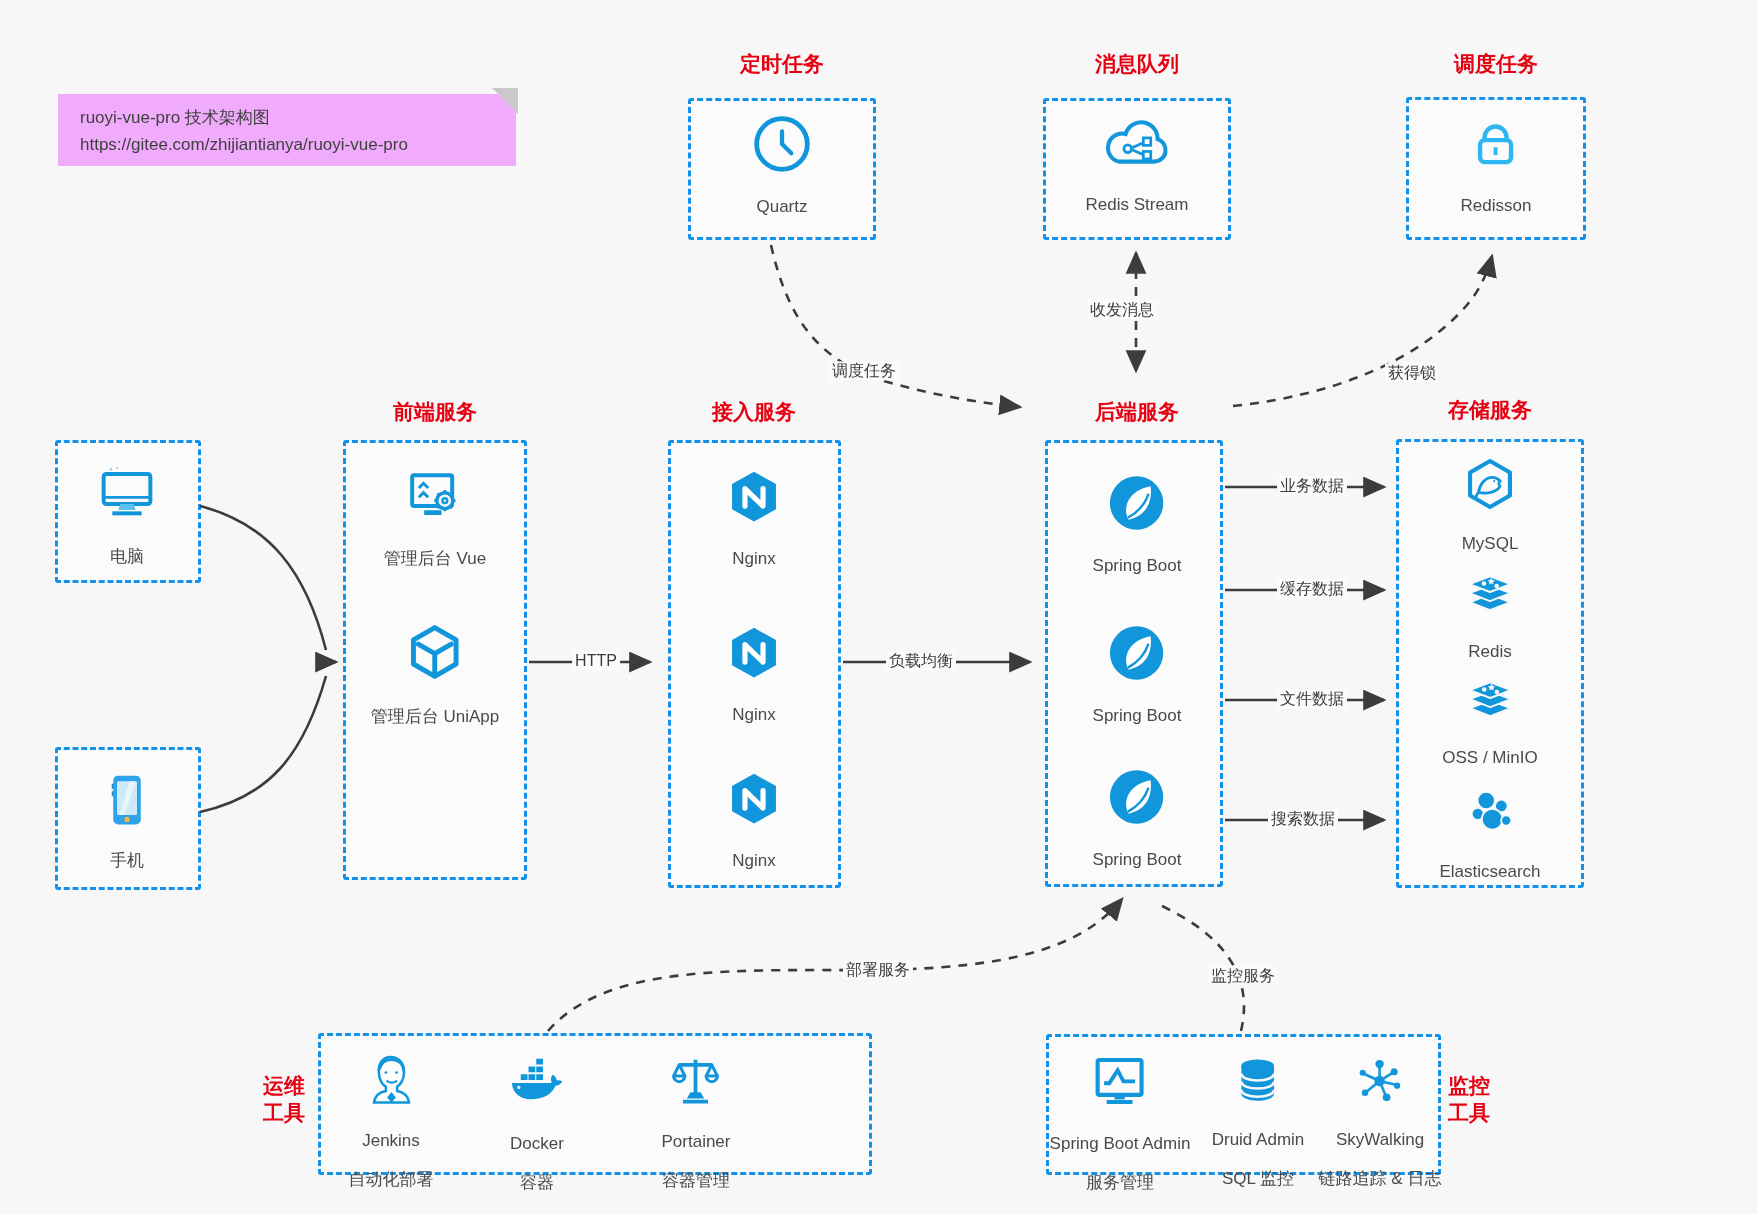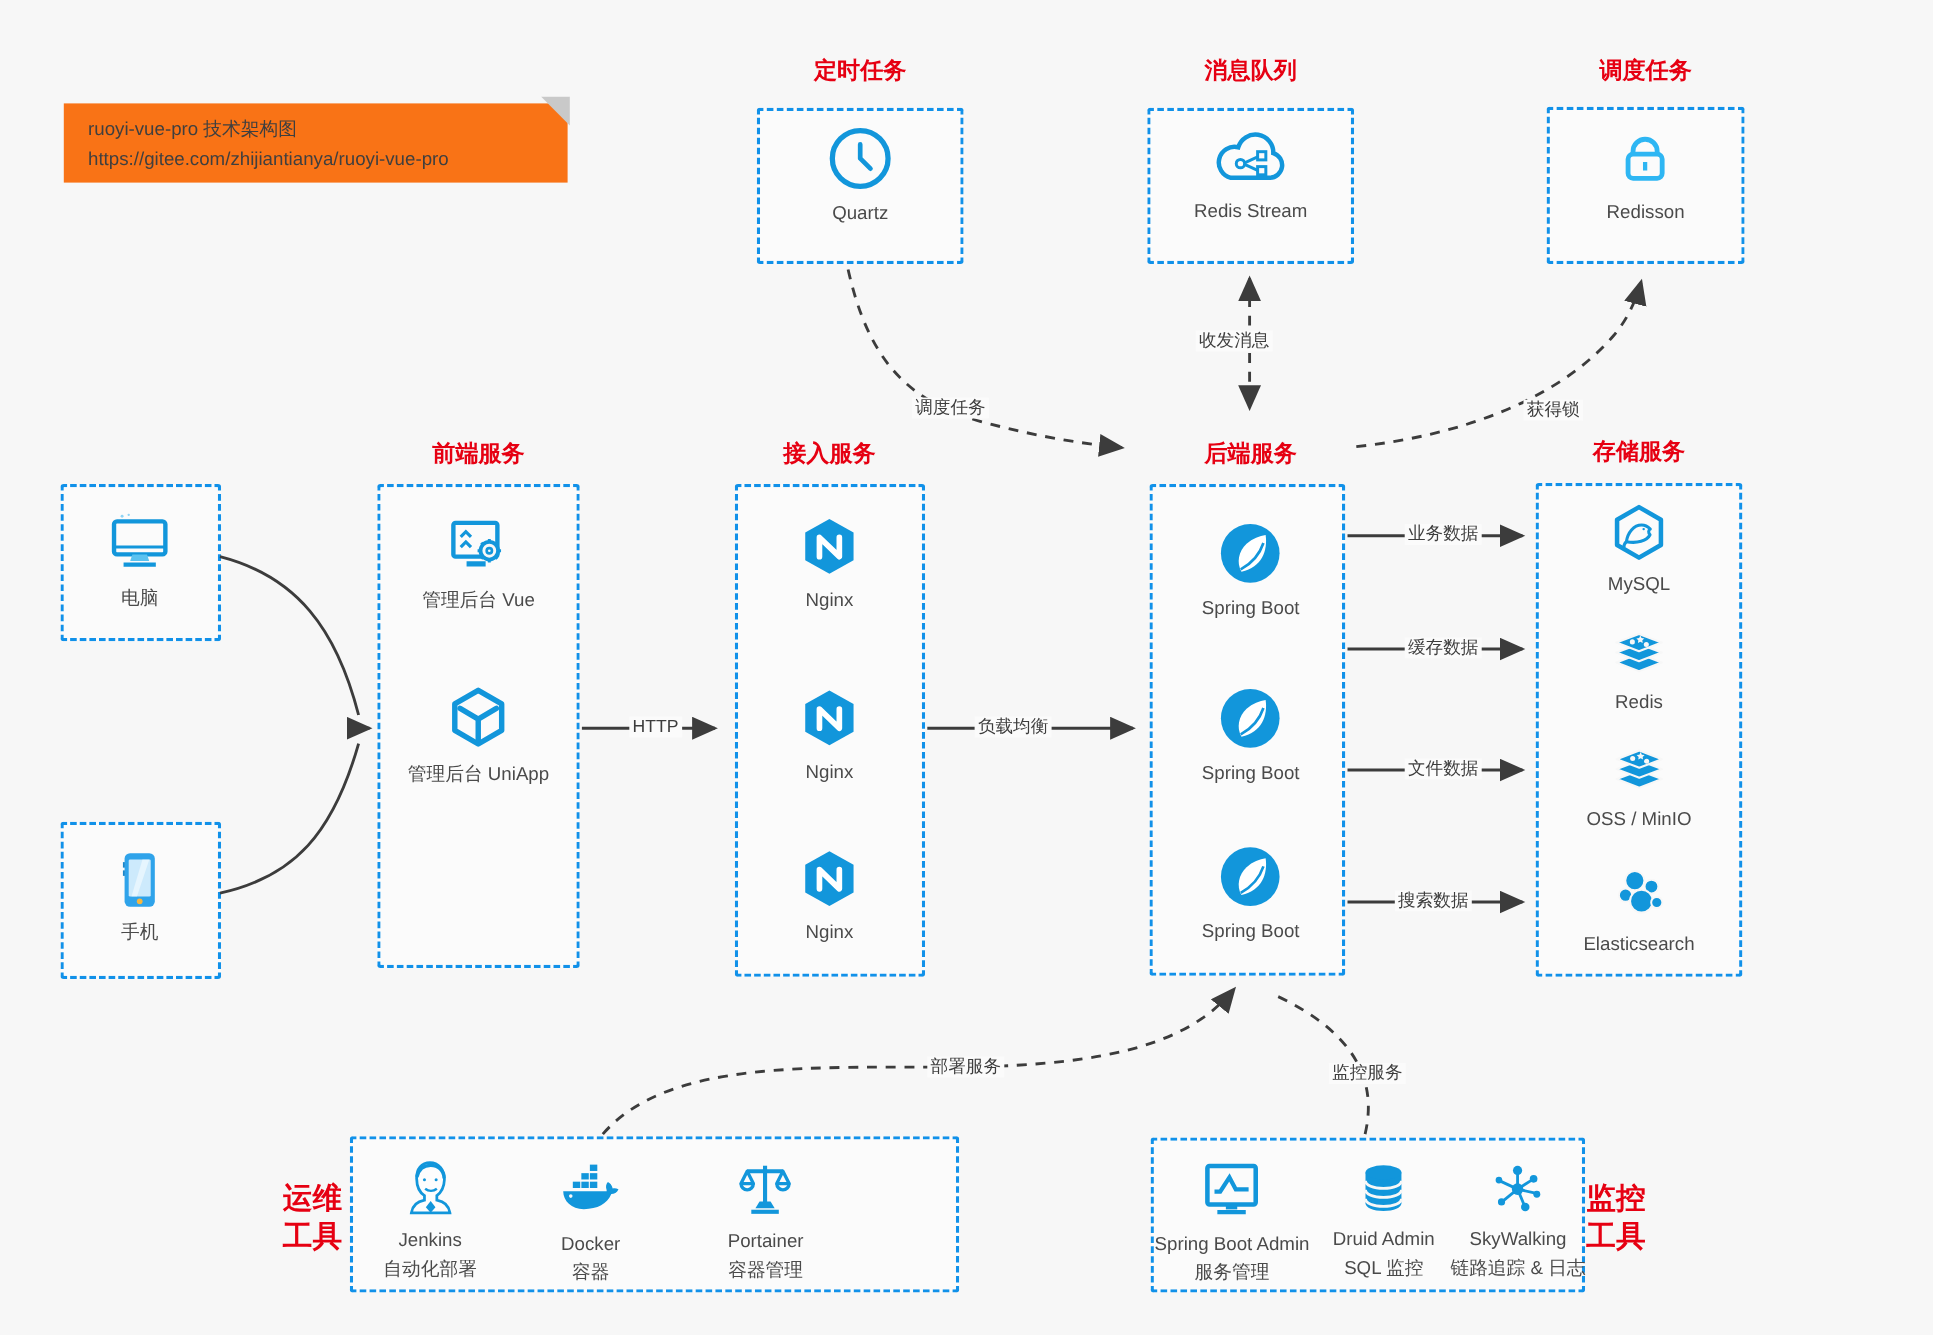--- a/index.html
+++ b/index.html
@@ -3,28 +3,28 @@
 <meta charset="utf-8">
 <style>
   html,body{margin:0;padding:0;background:#f7f7f7;}
   .canvas{position:relative;width:1757px;height:1214px;background:#f7f7f7;overflow:hidden;
           font-family:"Liberation Sans",sans-serif;}
   .gbox{position:absolute;border:3px dashed #1191e9;border-radius:3px;
         background:rgba(253,253,253,.6);box-sizing:border-box;z-index:1;}
   .arrows{position:absolute;left:0;top:0;z-index:2;}
   .rtitle{position:absolute;transform:translateX(-50%);color:#e60012;font-size:21px;
           font-weight:bold;white-space:nowrap;z-index:3;}
-  .side-title{position:absolute;transform:translateX(-50%);color:#e60012;font-size:27px;
+  .side-title{position:absolute;transform:translateX(-50%);color:#e60012;font-size:21px;
           font-weight:bold;text-align:left;line-height:1.3;white-space:nowrap;z-index:3;}
   .node{position:absolute;transform:translateX(-50%);display:flex;flex-direction:column;
-        align-items:center;gap:6px;z-index:3;}
+        align-items:center;gap:19px;z-index:3;}
   .node .lbl{font-size:17px;color:#4a4a4a;white-space:nowrap;text-align:center;line-height:1.45;}
   .elabel{position:absolute;transform:translate(-50%,-50%);font-size:16px;color:#3d3d3d;
           background:#fbfbfb;padding:0 3px;white-space:nowrap;z-index:4;line-height:1.2;}
-  .note{position:absolute;left:58px;top:94px;width:458px;height:72px;background:#f97316;
+  .note{position:absolute;left:58px;top:94px;width:458px;height:72px;background:#f0abfc;
         z-index:3;box-sizing:border-box;padding:10px 0 0 22px;}
   .note div{font-size:17px;color:#3f3f3f;line-height:1.6;white-space:nowrap;}
   .note-fold{position:absolute;left:492px;top:88px;width:0;height:0;z-index:4;
         border-left:26px solid transparent;border-top:26px solid #c9c9c9;}
 </style>
 </head>
 <body>
 
 <div class="canvas">
 

